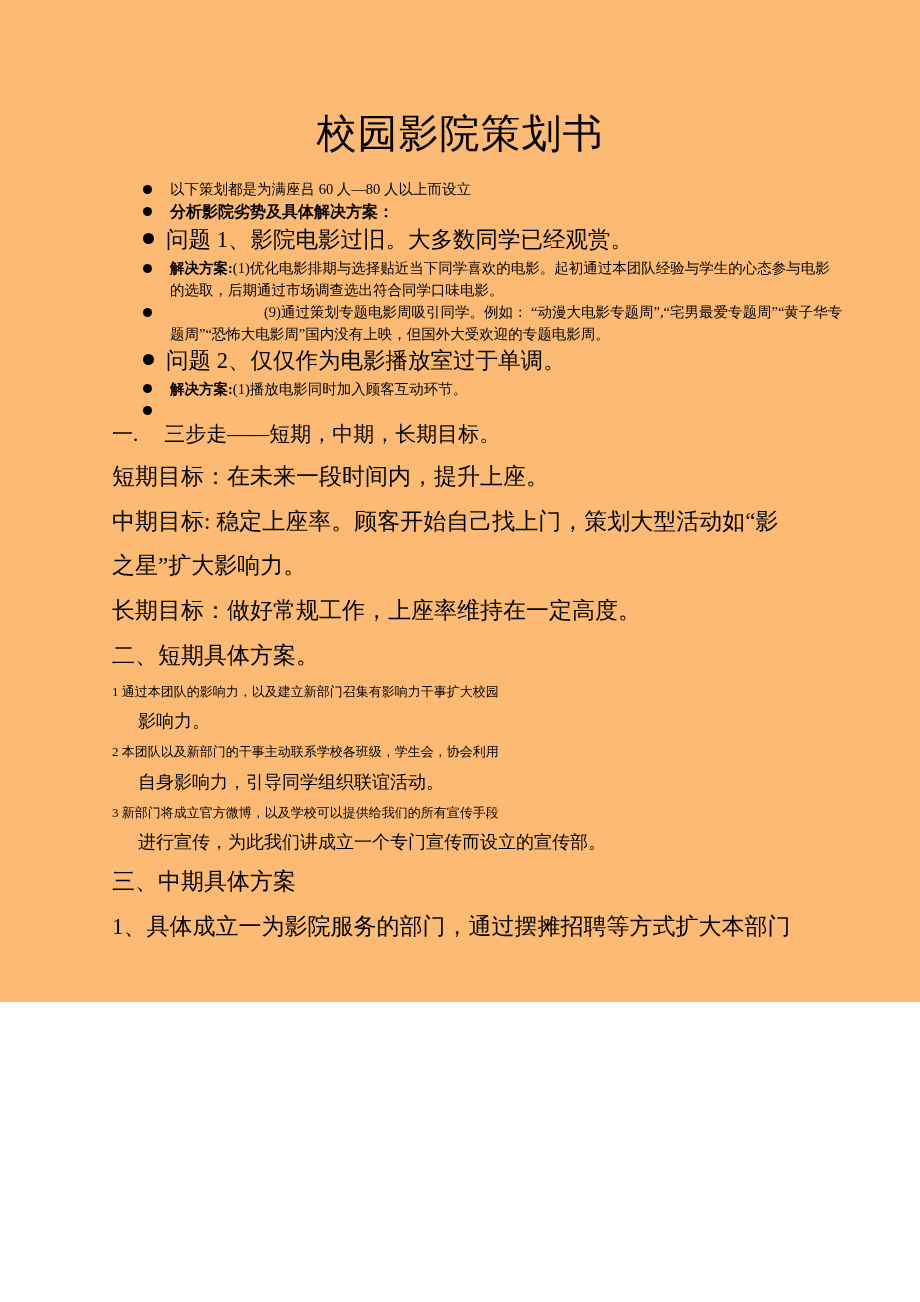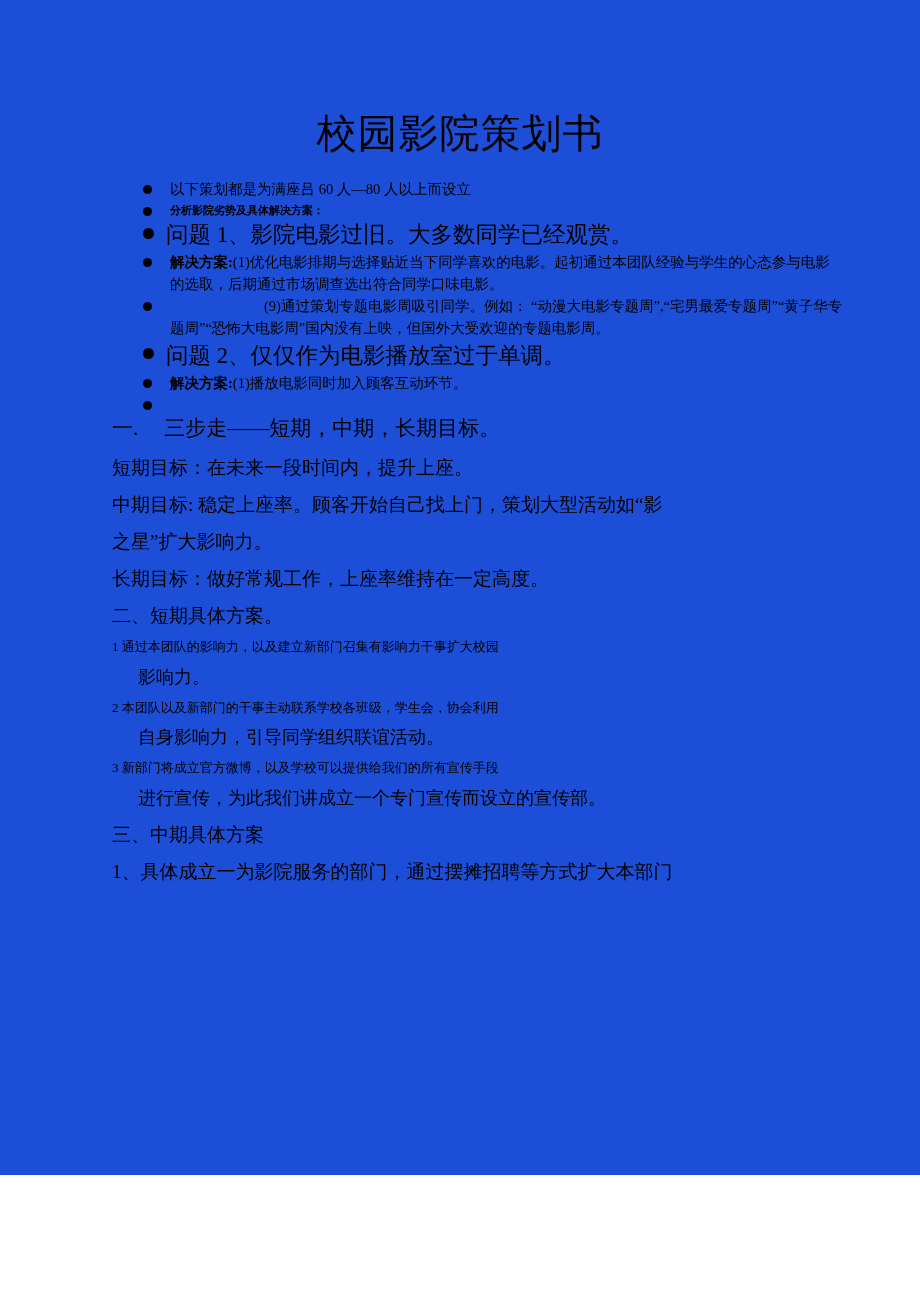--- a/index.html
+++ b/index.html
@@ -7,22 +7,22 @@
     padding: 0;
     background: #ffffff;
   }
   body {
     font-family: "Liberation Serif", "DejaVu Serif", serif;
     color: #000000;
   }
   .page {
     position: relative;
     width: 920px;
-    height: 1175px;
-    background: #1d4ed8;
+    height: 1002px;
+    background: #fdba74;
     overflow: hidden;
     box-sizing: border-box;
   }
   .doc-title {
     text-align: center;
     font-size: 40px;
     line-height: 1.1;
     font-weight: normal;
     margin: 0;
     padding-top: 112px;
@@ -59,21 +59,21 @@
   }
   .bullet-row.big {
     padding-left: 166px;
   }
 
   .txt-small {
     font-size: 14.5px;
     line-height: 1.52;
   }
   .txt-small-b {
-    font-size: 11px;
+    font-size: 16px;
     line-height: 1.52;
     font-weight: bold;
   }
   .txt-big {
     font-size: 22.5px;
     line-height: 1.45;
   }
   .lead-bold {
     font-weight: bold;
   }
@@ -82,21 +82,21 @@
     width: 94px;
   }
 
   
   .body-block {
     margin-top: 14px;
     padding-left: 112px;
     padding-right: 96px;
   }
   .p-main {
-    font-size: 19px;
+    font-size: 23px;
     line-height: 1.95;
     margin: 0;
     text-align: justify;
   }
   .p-main.center-2nd {
   }
   .p-hang {
     font-size: 13px;
     line-height: 1.95;
     margin: 0;

